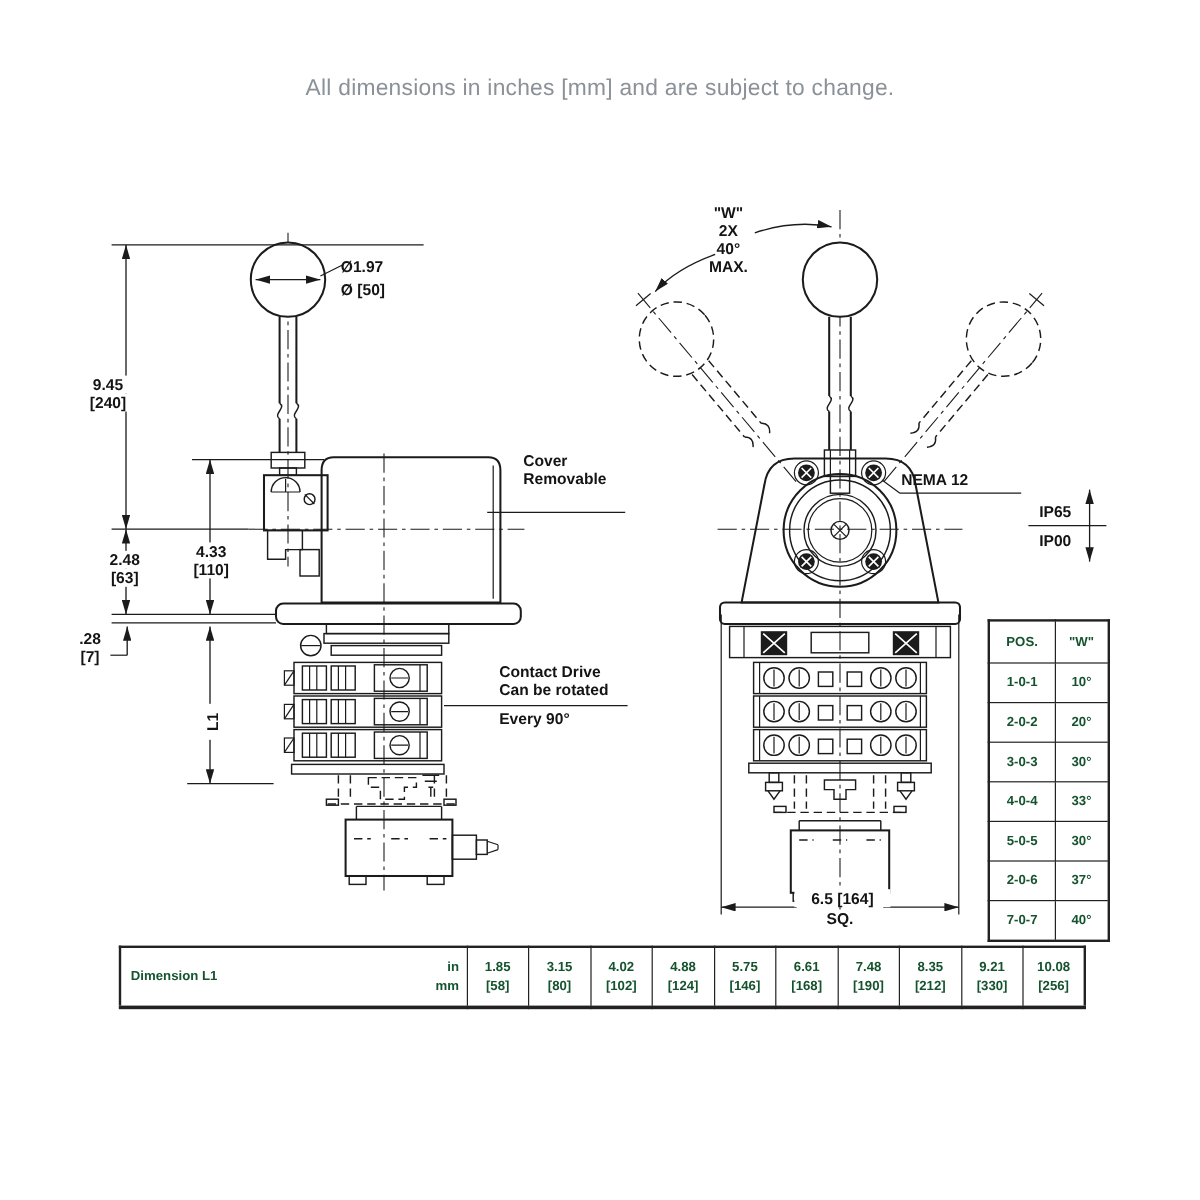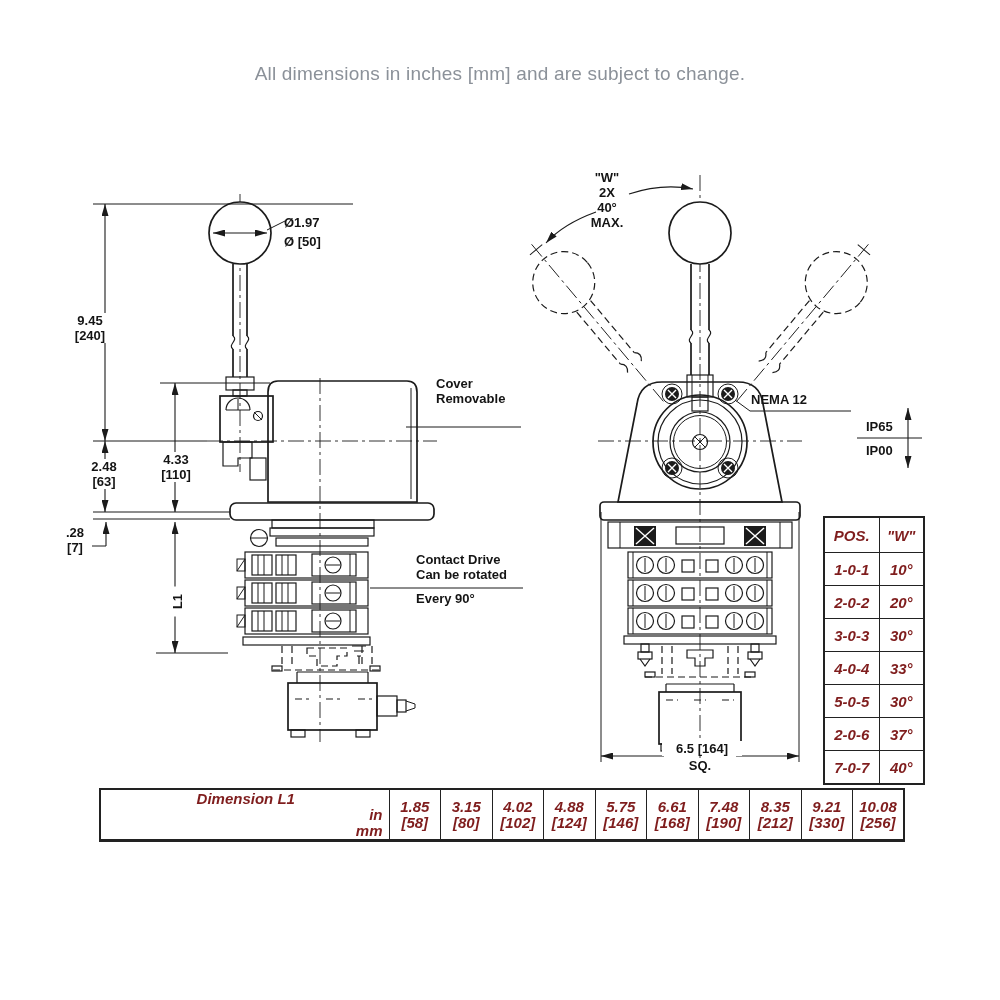--- a/index.html
+++ b/index.html
@@ -7,30 +7,30 @@
         font-family:"Liberation Sans", sans-serif;color:#1b1b1b;}
   #title{position:absolute;left:0;top:63px;width:100%;text-align:center;
          font-size:19px;color:#8b9199;letter-spacing:.2px;}
   svg{position:absolute;left:0;top:0;}
   .lbl{position:absolute;font-size:13px;font-weight:700;line-height:15px;color:#141414;white-space:nowrap;}
   .ctr{text-align:center;}
   .bg{background:#fff;padding:0 2px;}
   .rot{transform:rotate(-90deg);transform-origin:center;}
   
   table{border-collapse:collapse;table-layout:fixed;background:#fff;}
-  td{font-size:15px;font-weight:700;color:#7f1d1d;border:1.6px solid #222;
-     text-align:center;vertical-align:middle;padding:0;font-style:italic;}
+  td{font-size:11px;font-weight:700;color:#14532d;border:1.6px solid #222;
+     text-align:center;vertical-align:middle;padding:0;}
   #pos-table{position:absolute;left:823px;top:516px;width:100px;border:2.2px solid #222;}
   #pos-table td{height:32px;}
   #pos-table tr.hd td{height:34px;}
   #dim-table{position:absolute;left:99px;top:788px;width:804px;border:2.2px solid #222;border-bottom:3px solid #222;}
   #dim-table td{height:28px;}
   #dim-table tr.r2 td{height:48px;}
   .cell-label{text-align:left;padding-left:8px;}
-  .l1cell{display:flex;justify-content:space-between;padding:0 6px 0 8px;height:100%;flex-direction:column;}
+  .l1cell{display:flex;align-items:center;justify-content:space-between;padding:0 6px 0 8px;height:100%;}
   .units{display:flex;flex-direction:column;justify-content:center;text-align:right;line-height:16px;}
   .two{line-height:16px;}
 </style>
 </head>
 <body>
 <div id="page">
 
 <div id="title">All dimensions in inches [mm] and are subject to change.</div>
 
 <svg width="1000" height="1000" viewBox="0 0 1000 1000">

